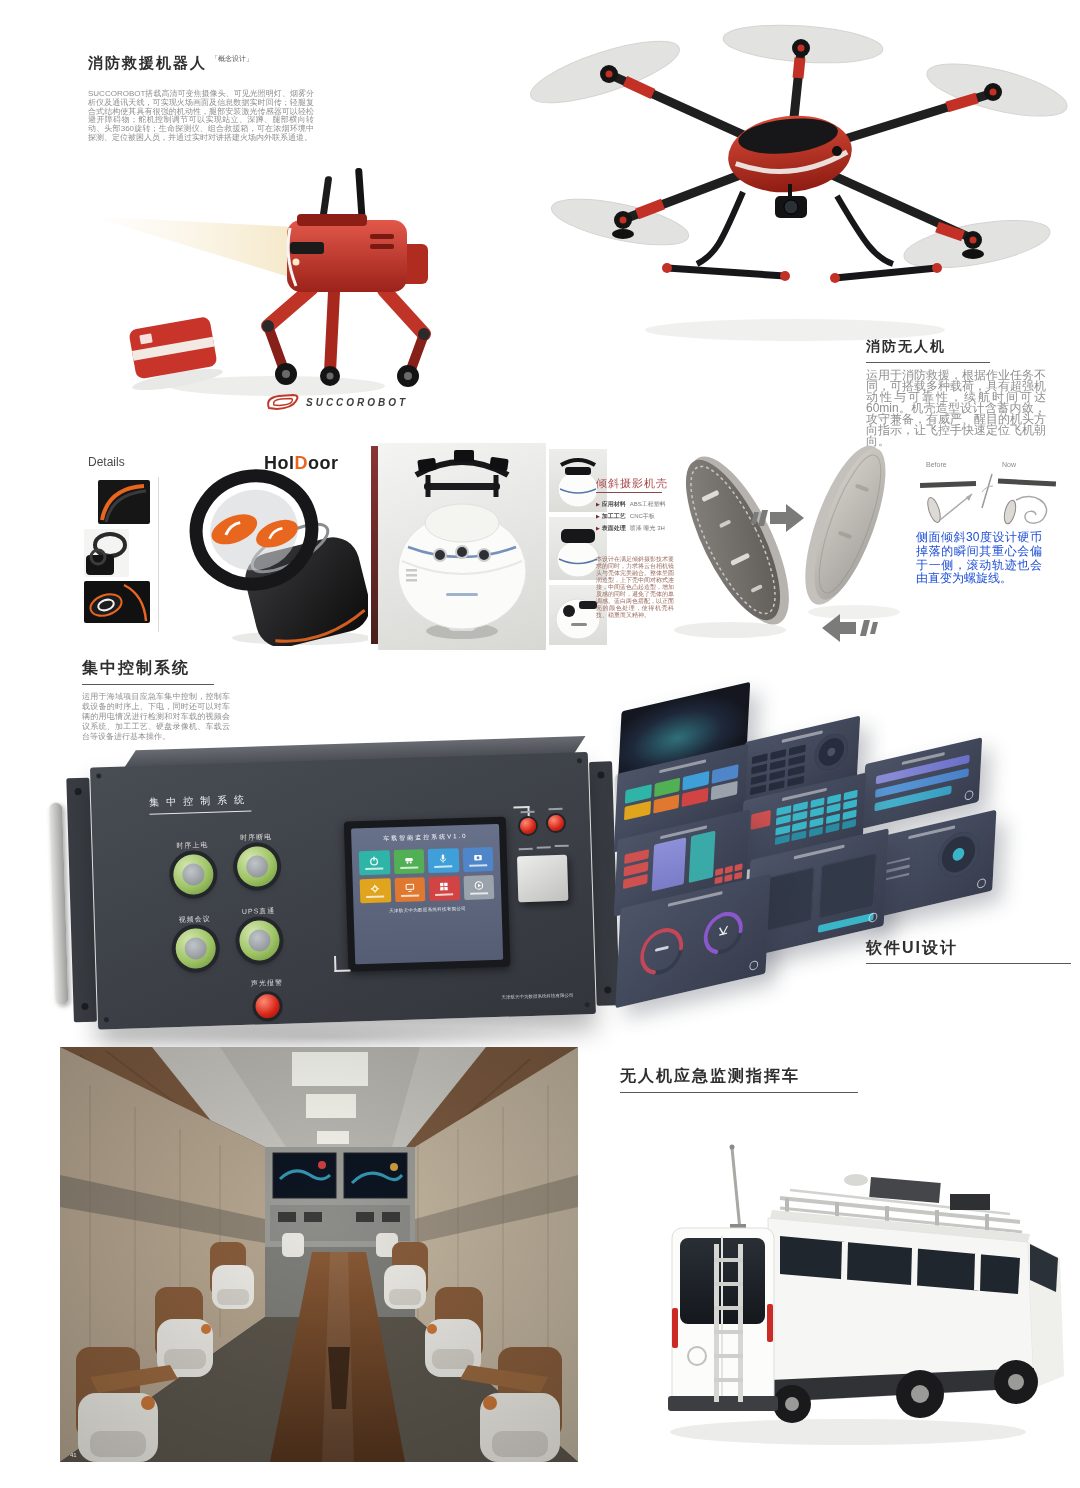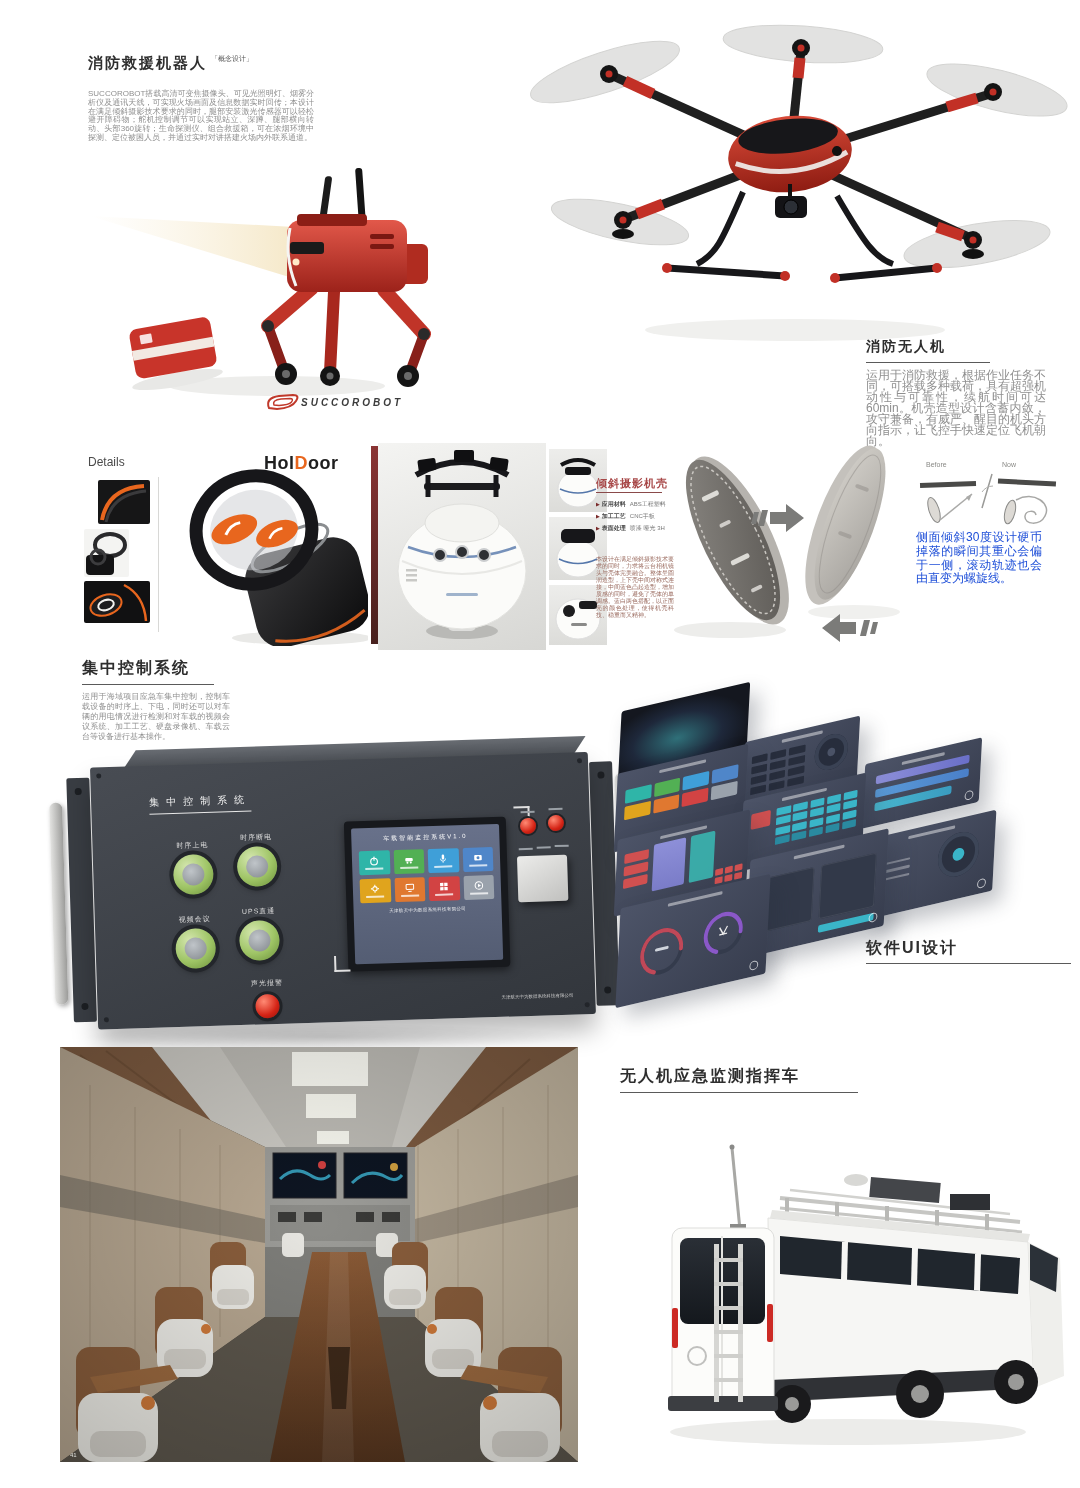--- a/index.html
+++ b/index.html
@@ -9,21 +9,21 @@
   .abs{position:absolute}
   .sec-title{position:absolute;font-weight:bold;color:#2e2e2e;letter-spacing:2px;white-space:nowrap}
   .rule{position:absolute;height:1px;background:#5a5a5a}
   .body-text{position:absolute;color:#8f8f8f;text-align:justify}
 
   
   #rb-title{left:88px;top:54px;font-size:15px}
   #rb-tag{font-size:7px;color:#555;font-weight:normal;letter-spacing:0;vertical-align:7px;margin-left:4px}
   #rb-body{left:88px;top:90px;width:226px;font-size:8px;line-height:8.8px}
   #robot-art{left:72px;top:158px}
-  #sr-logo{left:263px;top:392px;display:flex;align-items:center;position:absolute}
+  #sr-logo{left:263px;top:392px;display:flex;align-items:center;gap:5px;position:absolute}
   #sr-logo span{font-size:10px;font-weight:bold;font-style:italic;letter-spacing:3px;color:#3c3c3c}
   #drone-art{left:485px;top:6px}
   #fd-title{left:866px;top:338px;font-size:14px}
   #fd-rule{left:866px;top:362px;width:124px}
   #fd-body{left:866px;top:370px;width:180px;font-size:12px;line-height:11px}
 
   
   #hd-details{left:88px;top:455px;position:absolute;font-size:12px;color:#4a4a4a}
   .hd-thumb{position:absolute;border-radius:2px;overflow:hidden}
   #hdt1{left:98px;top:480px;width:52px;height:44px}
@@ -32,21 +32,21 @@
   #hd-vline{left:158px;top:477px;width:1px;height:155px;background:#d8d8d6;position:absolute}
   #hd-main{left:162px;top:460px}
   #hd-brand{left:264px;top:453px;position:absolute;font-size:18px;font-weight:bold;color:#1f1f1f;letter-spacing:.5px}
   #hd-brand .accent{color:#e8661e}
   #mid-redstrip{left:371px;top:446px;width:7px;height:198px;background:linear-gradient(#8a3434,#47201d);position:absolute}
   #cam-photo{left:378px;top:443px;width:168px;height:207px;background:linear-gradient(160deg,#f4f4f2,#d7d7d4);position:absolute}
   .cam-thumb{position:absolute;background:linear-gradient(#ededeb,#dcdcd9)}
   #camt1{left:549px;top:449px;width:58px;height:63px}
   #camt2{left:549px;top:517px;width:58px;height:63px}
   #camt3{left:549px;top:585px;width:58px;height:60px}
-  #cs-title{left:596px;top:476px;font-size:11px;font-weight:bold;color:#a84848;letter-spacing:1px;position:absolute;white-space:nowrap}
+  #cs-title{left:596px;top:476px;font-size:11px;font-weight:normal;color:#a84848;letter-spacing:1px;position:absolute;white-space:nowrap}
   #cs-rule{left:596px;top:492px;width:66px;background:#8a4a4a}
   .spec-row{position:absolute;left:596px;font-size:6px;color:#777;white-space:nowrap}
   .spec-row .bullet{color:#7a2a2a;font-size:5px;margin-right:2px}
   .spec-row .lbl{color:#4a4a4a;font-weight:bold;margin-right:4px}
   #spec1{top:500px} #spec2{top:512px} #spec3{top:524px}
   #cs-body{left:596px;top:556px;width:78px;font-size:6px;line-height:7px;color:#9a6a5e;position:absolute;text-align:justify}
   #coins-art{left:658px;top:432px}
   #bn-before{left:926px;top:461px;position:absolute;font-size:7px;color:#8a8a86}
   #bn-now{left:1002px;top:461px;position:absolute;font-size:7px;color:#8a8a86}
   #bn-art{left:916px;top:470px}
@@ -149,21 +149,21 @@
   #cv-rule{left:620px;top:1092px;width:238px}
   #cv-body{left:620px;top:1100px;width:236px;font-size:8px;line-height:9.6px}
   #van-art{left:620px;top:1140px}
 </style>
 </head>
 <body>
 
 <div class="page">
 
   <h1 class="sec-title" id="rb-title"><span>消防救援机器人</span><span id="rb-tag">「概念设计」</span></h1>
-  <p class="body-text" id="rb-body">SUCCOROBOT搭载高清可变焦摄像头、可见光照明灯、烟雾分析仪及通讯天线，可实现火场画面及信息数据实时回传；本设计在满足倾斜摄影技术要求的同时，腿部安装激光传感器可以轻松避开障碍物；舵机控制调节可以实现站立、深蹲、腿部横向转动、头部360旋转；生命探测仪、组合救援箱，可在浓烟环境中探测、定位被困人员，并通过实时对讲搭建火场内外联系通道。</p>
+  <p class="body-text" id="rb-body">SUCCOROBOT搭载高清可变焦摄像头、可见光照明灯、烟雾分析仪及通讯天线，可实现火场画面及信息数据实时回传；轻腿复合式结构使其具有很强的机动性，腿部安装激光传感器可以轻松避开障碍物；舵机控制调节可以实现站立、深蹲、腿部横向转动、头部360旋转；生命探测仪、组合救援箱，可在浓烟环境中探测、定位被困人员，并通过实时对讲搭建火场内外联系通道。</p>
 
   <svg class="abs" id="robot-art" width="392" height="248" viewBox="0 0 392 248">
     <defs>
       <linearGradient id="beamG" x1="0" y1="0" x2="1" y2="0">
         <stop offset="0" stop-color="#f7ecd2" stop-opacity="0"></stop>
           <stop offset="1" stop-color="#f3e3bc" stop-opacity=".9"></stop>
       </linearGradient>
       <linearGradient id="bodyG" x1="0" y1="0" x2="0" y2="1">
         <stop offset="0" stop-color="#e2584a"></stop>
           <stop offset="1" stop-color="#9c221a"></stop>

